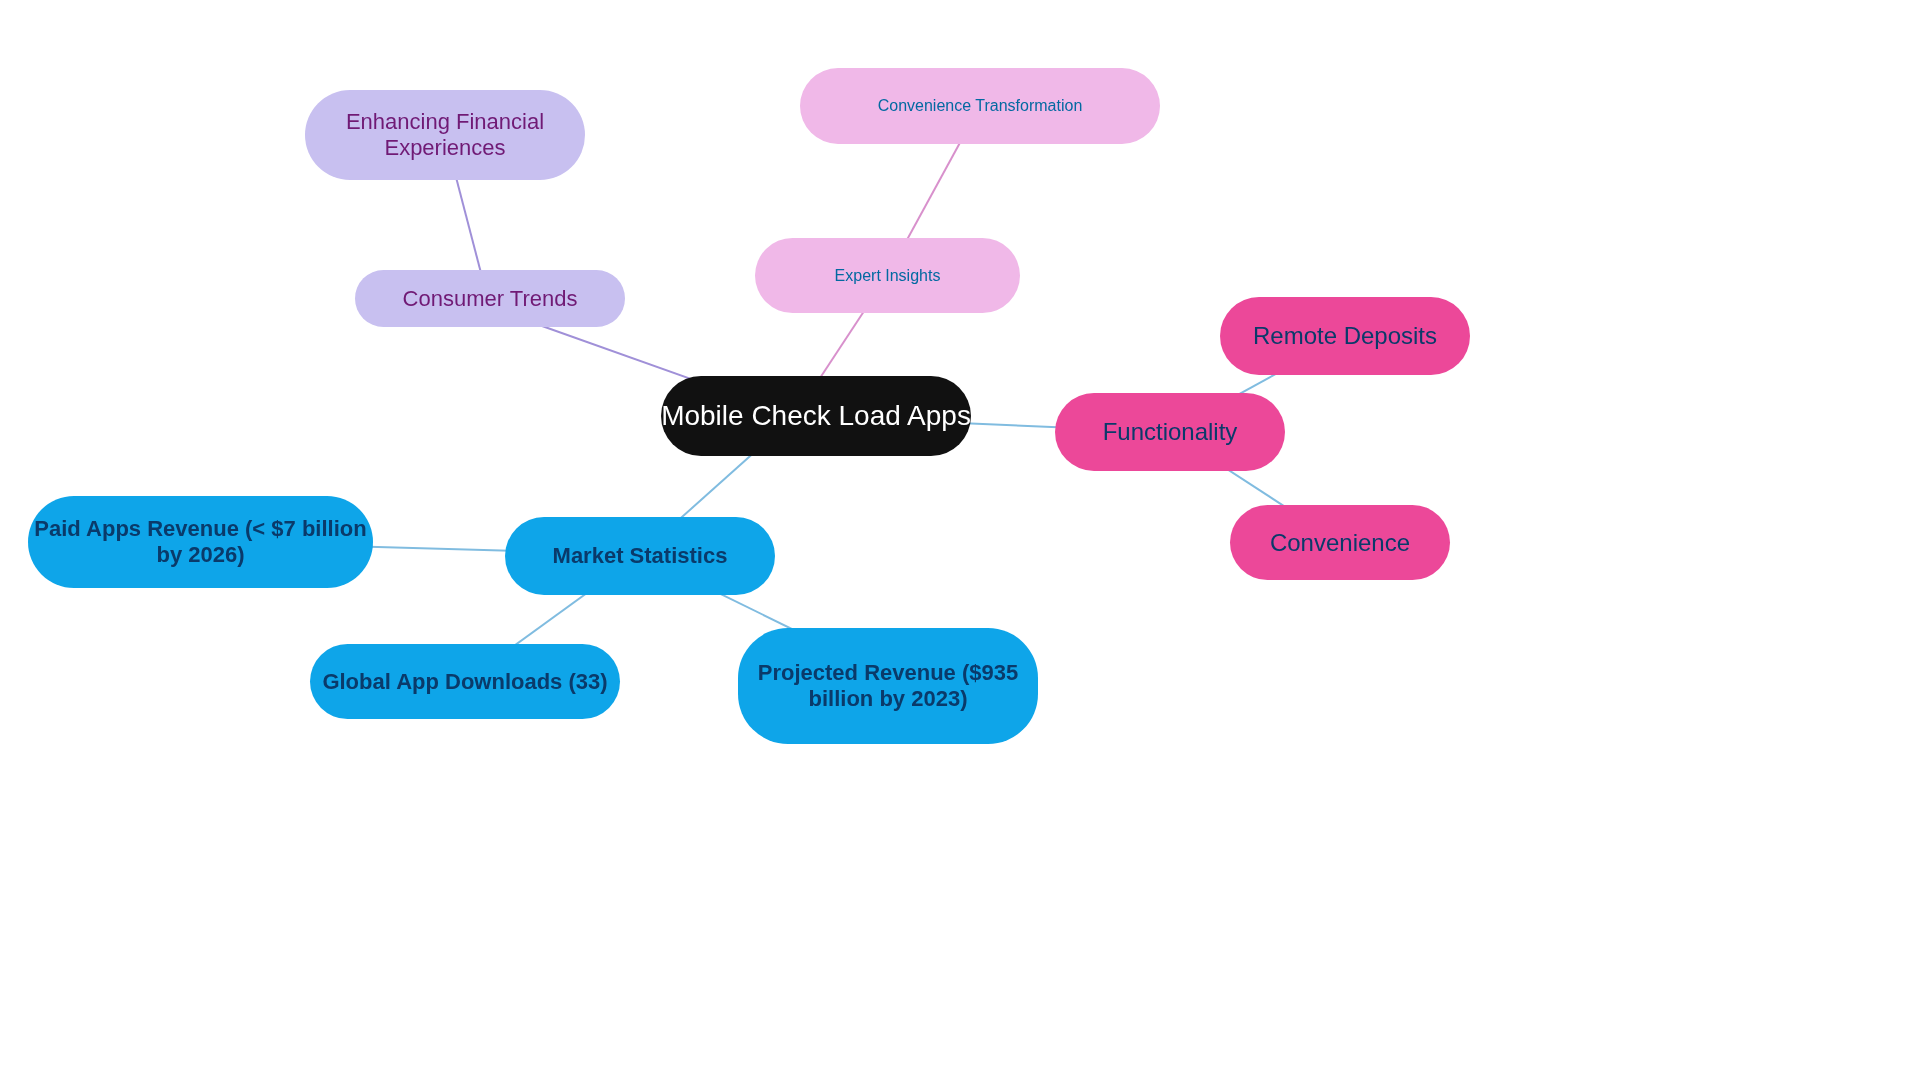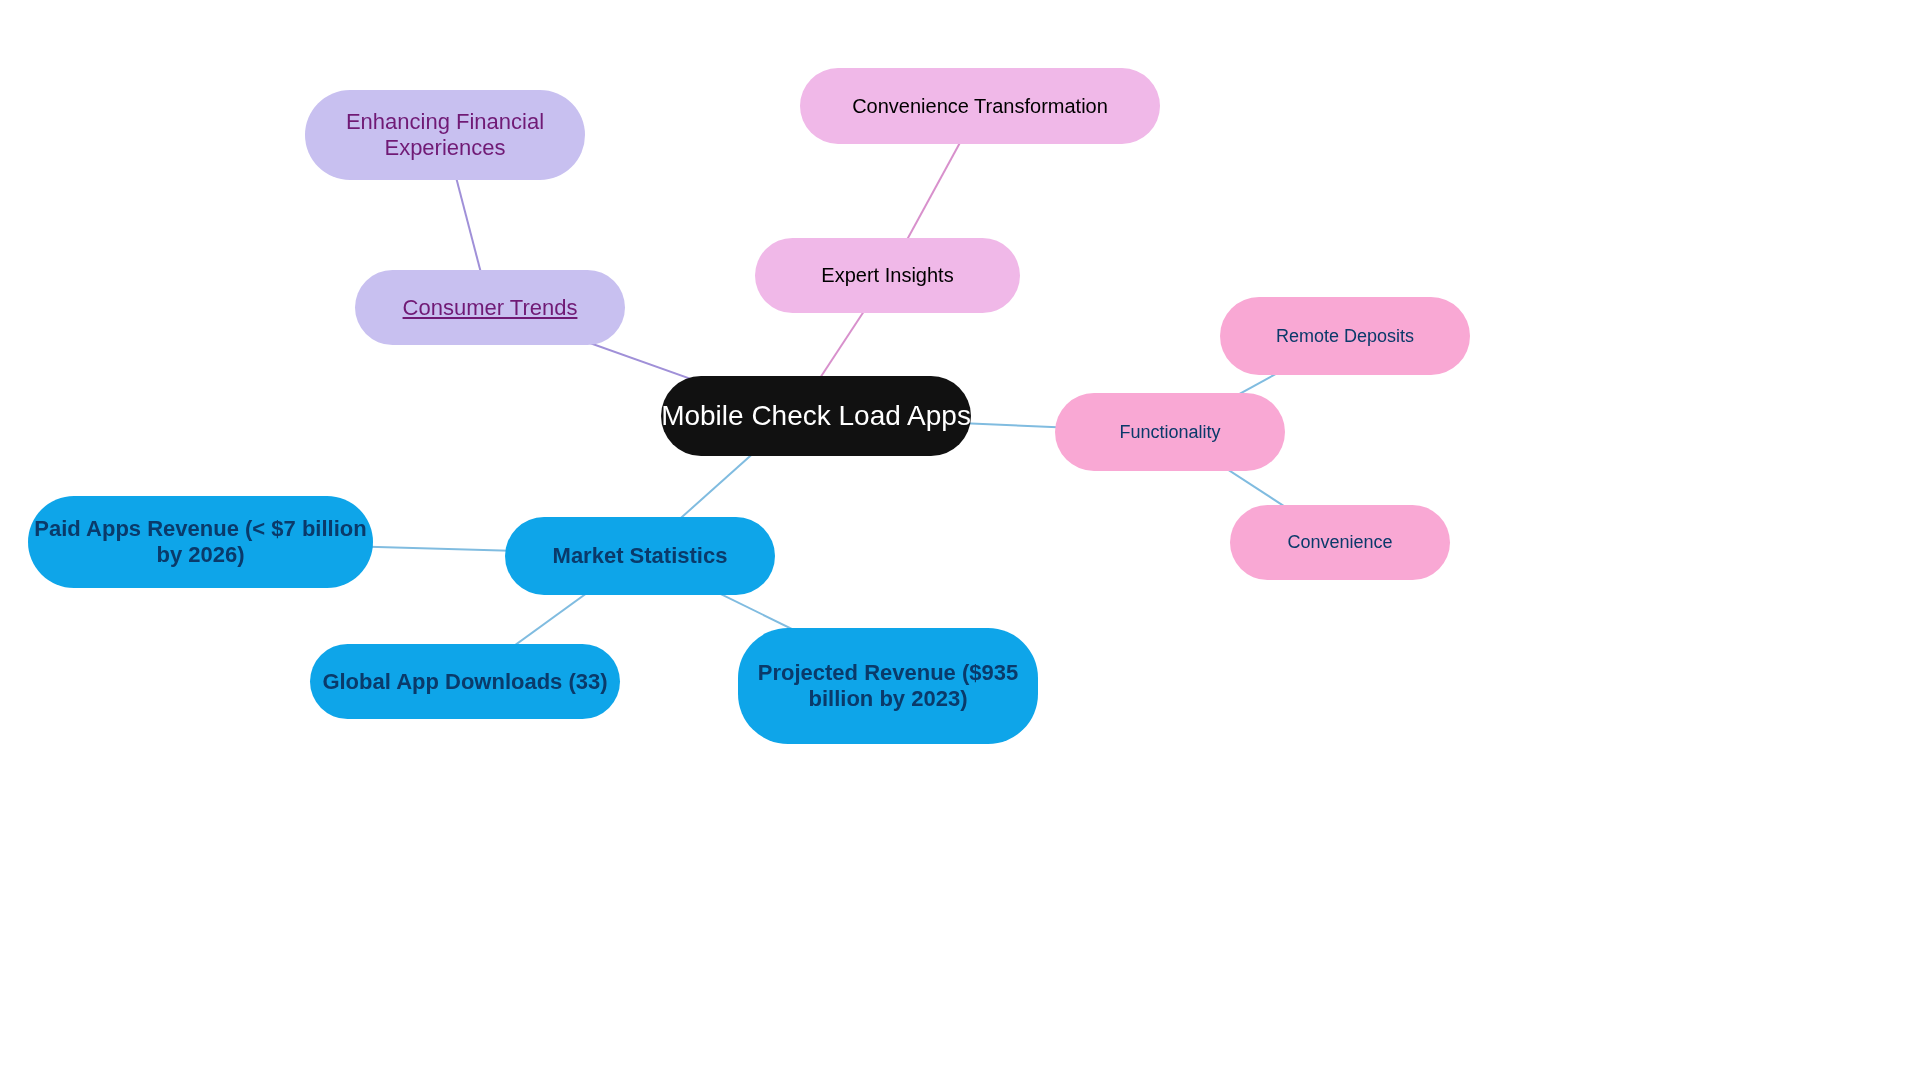--- a/index.html
+++ b/index.html
@@ -43,29 +43,29 @@
 
     .node-purple {
       background: #c8c0f0;
       color: #701a75;
       font-size: 22px;
       font-weight: 400;
     }
 
     .node-pink {
       background: #f0b8e8;
-      color: #000000;
-      font-size: 20px;
+      color: #0369a1;
+      font-size: 16px;
       font-weight: 400;
     }
 
     .node-blue {
-      background: #f9a8d4;
+      background: #ec4899;
       color: #0a3a6a;
-      font-size: 18px;
+      font-size: 24px;
       font-weight: 400;
     }
 
     .node-lightblue {
       background: #0ea5e9;
       color: #0a3a6a;
       font-size: 22px;
       font-weight: 700;
     }
   </style>
@@ -84,21 +84,21 @@
     <line x1="795" y1="416" x2="640" y2="554.5" stroke="#80bce0" stroke-width="2"></line>
     <line x1="640" y1="554.5" x2="200.5" y2="542" stroke="#80bce0" stroke-width="2"></line>
     <line x1="640" y1="554.5" x2="465" y2="681.5" stroke="#80bce0" stroke-width="2"></line>
     <line x1="640" y1="554.5" x2="888" y2="676" stroke="#80bce0" stroke-width="2"></line>
   </svg>
 
 <div class="node node-center" style="left: 640px; top: 376px; width: 310px; height: 80px;">
   <span>Mobile Check Load Apps</span>
 </div>
 
-<div class="node node-purple" style="left: 355px; top: 270px; width: 270px; height: 75px; text-decoration: underline;">
+<div class="node node-purple" style="left: 355px; top: 270px; width: 270px; height: 57px;">
   <span>Consumer Trends</span>
 </div>
 
 <div class="node node-purple" style="left: 305px; top: 90px; width: 280px; height: 90px;">
   <span>Enhancing Financial Experiences</span>
 </div>
 
 <div class="node node-pink" style="left: 800px; top: 68px; width: 360px; height: 76px;">
   <span>Convenience Transformation</span>
 </div>

